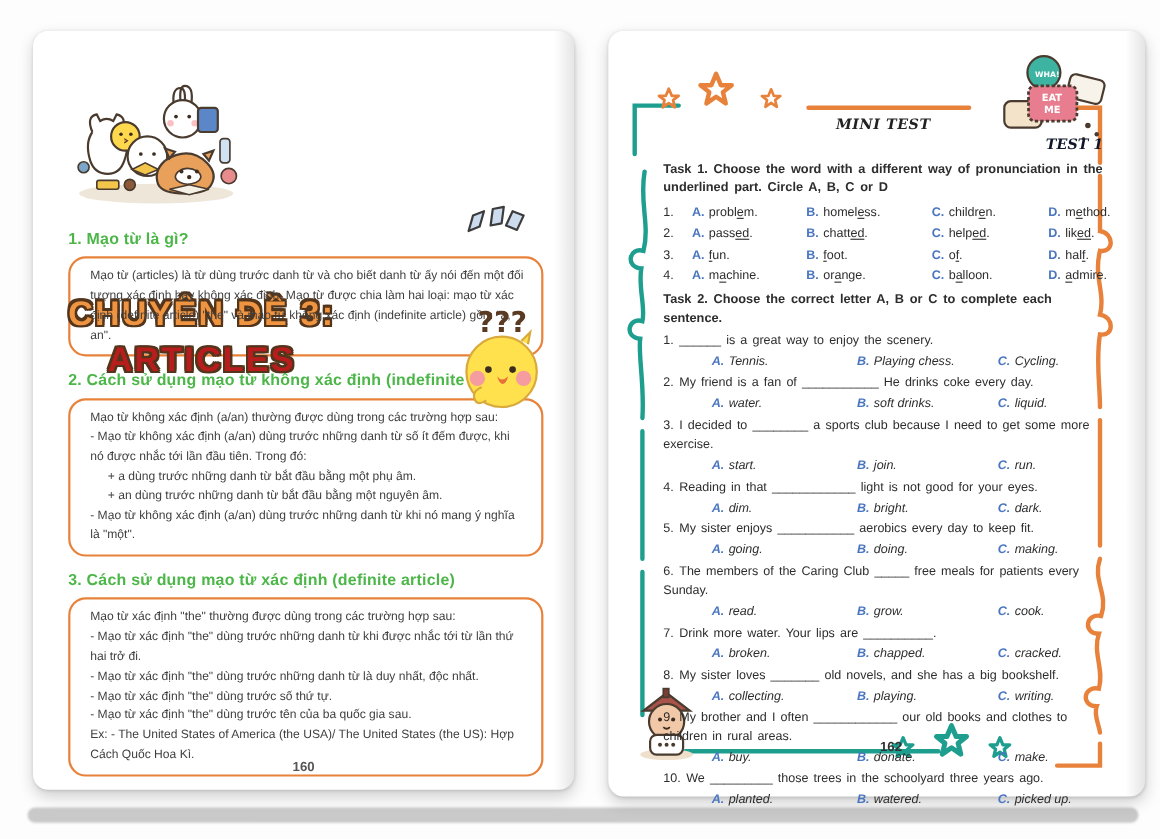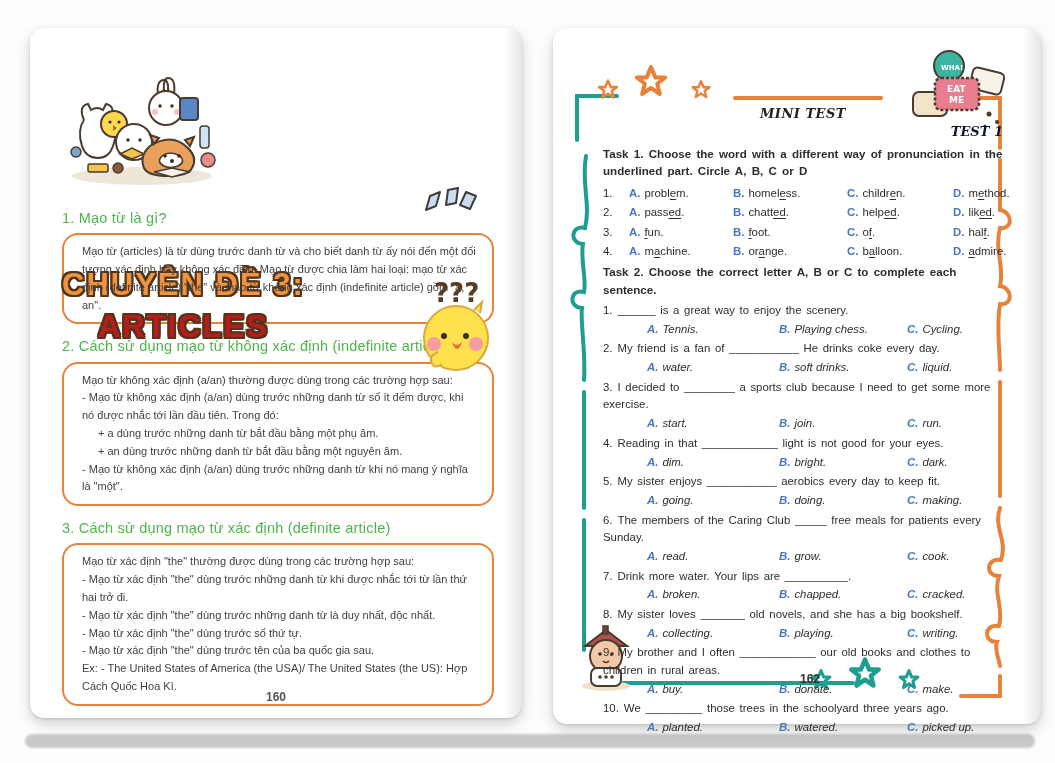--- a/index.html
+++ b/index.html
@@ -17,21 +17,21 @@
   .lp-inner{position:relative;width:100%;height:100%;box-sizing:border-box;padding:40px 28px 0 32px;}
   .lp-header{display:flex;align-items:flex-start;gap:24px;height:128px;flex-direction:column;}
   .lp-illustration{flex:0 0 160px;}
   .lp-titleblock{flex:1;text-align:center;padding-top:12px;}
   .title-line{font-weight:800;font-size:31px;letter-spacing:2px;line-height:1.35;
       text-shadow:-2px -2px 0 #53351b,2px -2px 0 #53351b,-2px 2px 0 #53351b,2px 2px 0 #53351b,
                   0 -2px 0 #53351b,0 2px 0 #53351b,-2px 0 0 #53351b,2px 0 0 #53351b;}
   .title-orange{color:#ef9440;}
   .title-green{color:#b91c1c;}
   .flag-marks{position:absolute;right:40px;top:158px;}
-  .sec-heading{color:#4cb648;font-weight:400;font-size:14.5px;line-height:1.25;margin:13px 0 6px 0;letter-spacing:0.2px;}
+  .sec-heading{color:#4cb648;font-weight:700;font-size:14.5px;line-height:1.25;margin:13px 0 6px 0;letter-spacing:0.2px;}
   .rule-box{border:2.5px solid #e8823b;border-radius:16px;padding:8px 14px 8px 18px;
             font-size:11px;color:#3f3f3f;font-weight:500;line-height:1.62;background:#fff;}
   .rule-line{margin:0;}
   .rule-line.indent{padding-left:16px;}
   .lp-pagenum{position:absolute;left:0;right:0;bottom:14px;text-align:center;font-size:12px;color:#555;font-weight:600;}
   .chick-wrap{position:absolute;right:14px;top:248px;z-index:3;}
 
   
   .rp-inner{position:relative;width:100%;height:100%;box-sizing:border-box;padding:78px 38px 0 50px;}
   .rp-decor{position:absolute;left:0;top:0;z-index:0;}

